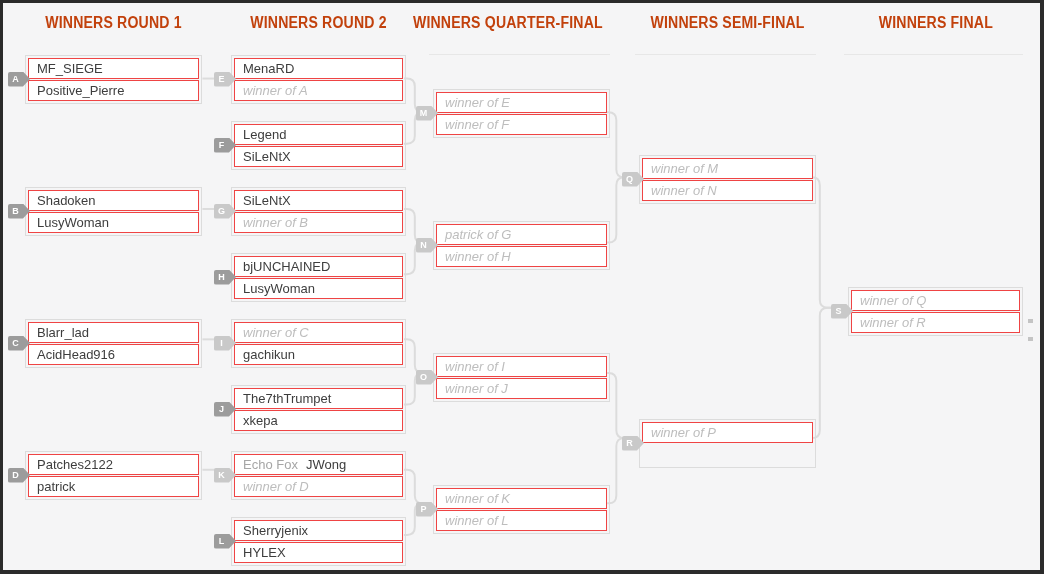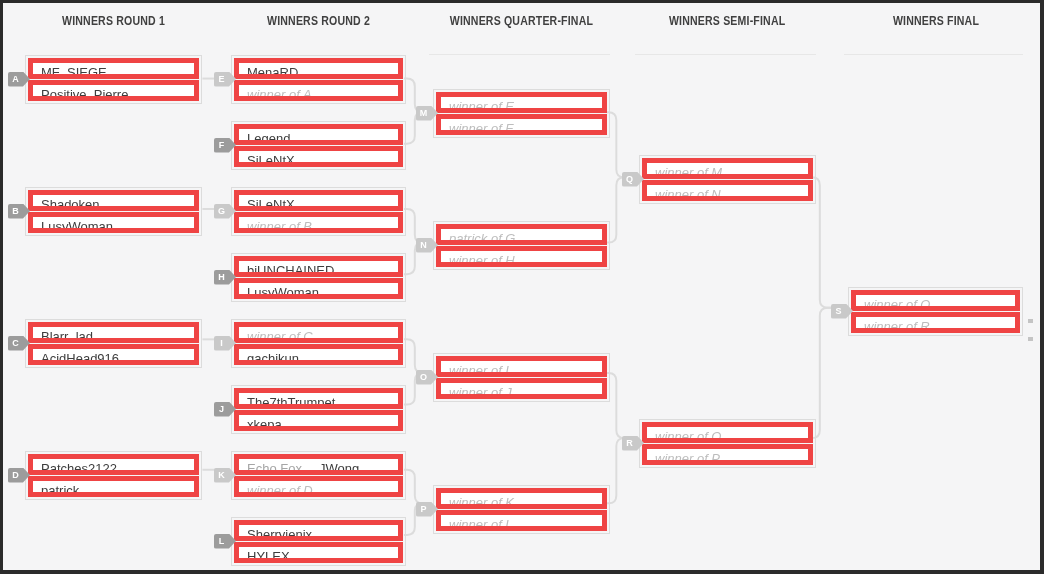--- a/index.html
+++ b/index.html
@@ -7,35 +7,35 @@
   body { font-family: "Liberation Sans", "DejaVu Sans", sans-serif; }
   #stage {
     position: relative; width:1044px; height:574px;
     background:#f5f5f6; border:3px solid #2b2b2b;
     border-right-width:4px; border-bottom-width:4px;
     overflow:hidden;
   }
   #connectors { position:absolute; left:0; top:0; width:100%; height:100%; pointer-events:none; }
   .round-header {
     position:absolute; top:11px; height:20px; text-align:center;
-    font-size:12px; font-weight:bold; color:#404040; white-space:nowrap;
+    font-size:16px; font-weight:bold; color:#c2410c; white-space:nowrap;
   }
   .round-header span { display:inline-block; transform:scaleX(.88); letter-spacing:.2px; }
   .round-startline { position:absolute; height:0; border-top:1px solid #e7e7e7; }
   .match {
     position:absolute; border:1px solid #dcdcdc; padding:2px; background:transparent;
   }
   .prow {
-    height:21px; border:5px solid #ef4444; background:#ffffff;
+    height:21px; border:1px solid #ef4444; background:#ffffff;
     line-height:19px; font-size:13px; padding:0 8px; margin-bottom:1px;
     white-space:nowrap; overflow:hidden; cursor:pointer;
   }
   .prow:last-child { margin-bottom:4px; }
   .pname  { color:#3d3d3d; }
-  .pteam  { color:#a6a6a6; margin-right:17px; }
+  .pteam  { color:#a6a6a6; margin-right:8px; }
   .pplaceholder { color:#bdbdbd; font-style:italic; }
   .tag {
     position:absolute; left:-18px; top:50%; margin-top:-8px;
     width:22px; height:15px; line-height:15px;
     clip-path: polygon(0 0, 15px 0, 100% 50%, 15px 100%, 0 100%);
     border-radius:2px;
   }
   .tag .tag-letter {
     display:block; width:15px; text-align:center;
     font-size:9px; font-weight:bold; color:#ffffff;
@@ -65,21 +65,21 @@
       <path d="M 607 110.5 L 610 110.5 Q 618 110.5 618 118.5 L 618 168.5 Q 618 176.5 626 176.5 L 630 176.5" fill="none" stroke="#dcdcdc" stroke-width="2"></path>
       <path d="M 607 242.5 L 610 242.5 Q 618 242.5 618 234.5 L 618 184.5 Q 618 176.5 626 176.5 L 630 176.5" fill="none" stroke="#dcdcdc" stroke-width="2"></path>
       <path d="M 607 374.5 L 610 374.5 Q 618 374.5 618 382.5 L 618 432.5 Q 618 440.5 626 440.5 L 630 440.5" fill="none" stroke="#dcdcdc" stroke-width="2"></path>
       <path d="M 607 506.5 L 610 506.5 Q 618 506.5 618 498.5 L 618 448.5 Q 618 440.5 626 440.5 L 630 440.5" fill="none" stroke="#dcdcdc" stroke-width="2"></path>
       <path d="M 813 176.5 L 816 176.5 Q 824 176.5 824 184.5 L 824 300.5 Q 824 308.5 832 308.5 L 839 308.5" fill="none" stroke="#dcdcdc" stroke-width="2"></path>
       <path d="M 813 440.5 L 816 440.5 Q 824 440.5 824 432.5 L 824 316.5 Q 824 308.5 832 308.5 L 839 308.5" fill="none" stroke="#dcdcdc" stroke-width="2"></path>
     </svg>
 
 <div class="round-header" style="left: 12px; width: 197px;"><span>WINNERS ROUND 1</span></div>
     <div class="round-header" style="left: 218px; width: 195px;"><span>WINNERS ROUND 2</span></div>
-    <div class="round-header" style="left: 420px; width: 197px;"><span>WINNERS QUARTER-FINAL</span></div>
+    <div class="round-header" style="left: 397px; width: 197px;"><span>WINNERS QUARTER-FINAL</span></div>
     <div class="round-startline" style="left: 426px; width: 181px; top: 51px;"></div>
     <div class="round-header" style="left: 626px; width: 197px;"><span>WINNERS SEMI-FINAL</span></div>
     <div class="round-startline" style="left: 632px; width: 181px; top: 51px;"></div>
     <div class="round-header" style="left: 835px; width: 195px;"><span>WINNERS FINAL</span></div>
     <div class="round-startline" style="left: 841px; width: 179px; top: 51px;"></div>
     <div class="match" style="left: 22px; top: 52px; width: 177px; height: 49px;">
       <div class="tag ready">
         <span class="tag-letter">A</span>
       </div>
       <div class="prow"><span class="pname">MF_SIEGE</span></div>
@@ -194,21 +194,20 @@
       <div class="tag pending">
         <span class="tag-letter">Q</span>
       </div>
       <div class="prow"><span class="pplaceholder">winner of M</span></div>
       <div class="prow"><span class="pplaceholder">winner of N</span></div>
     </div>
     <div class="match" style="left: 636px; top: 416px; width: 177px; height: 49px;">
       <div class="tag pending">
         <span class="tag-letter">R</span>
       </div>
-      <div class="prow"><span class="pplaceholder">winner of O</span></div>
       <div class="prow"><span class="pplaceholder">winner of P</span></div>
     </div>
     <div class="match" style="left: 845px; top: 284px; width: 175px; height: 49px;">
       <div class="tag pending">
         <span class="tag-letter">S</span>
       </div>
       <div class="prow"><span class="pplaceholder">winner of Q</span></div>
       <div class="prow"><span class="pplaceholder">winner of R</span></div>
     </div>
     <div class="continuation" style="left: 1025px; top: 305.5px;"><i></i><i></i></div>

